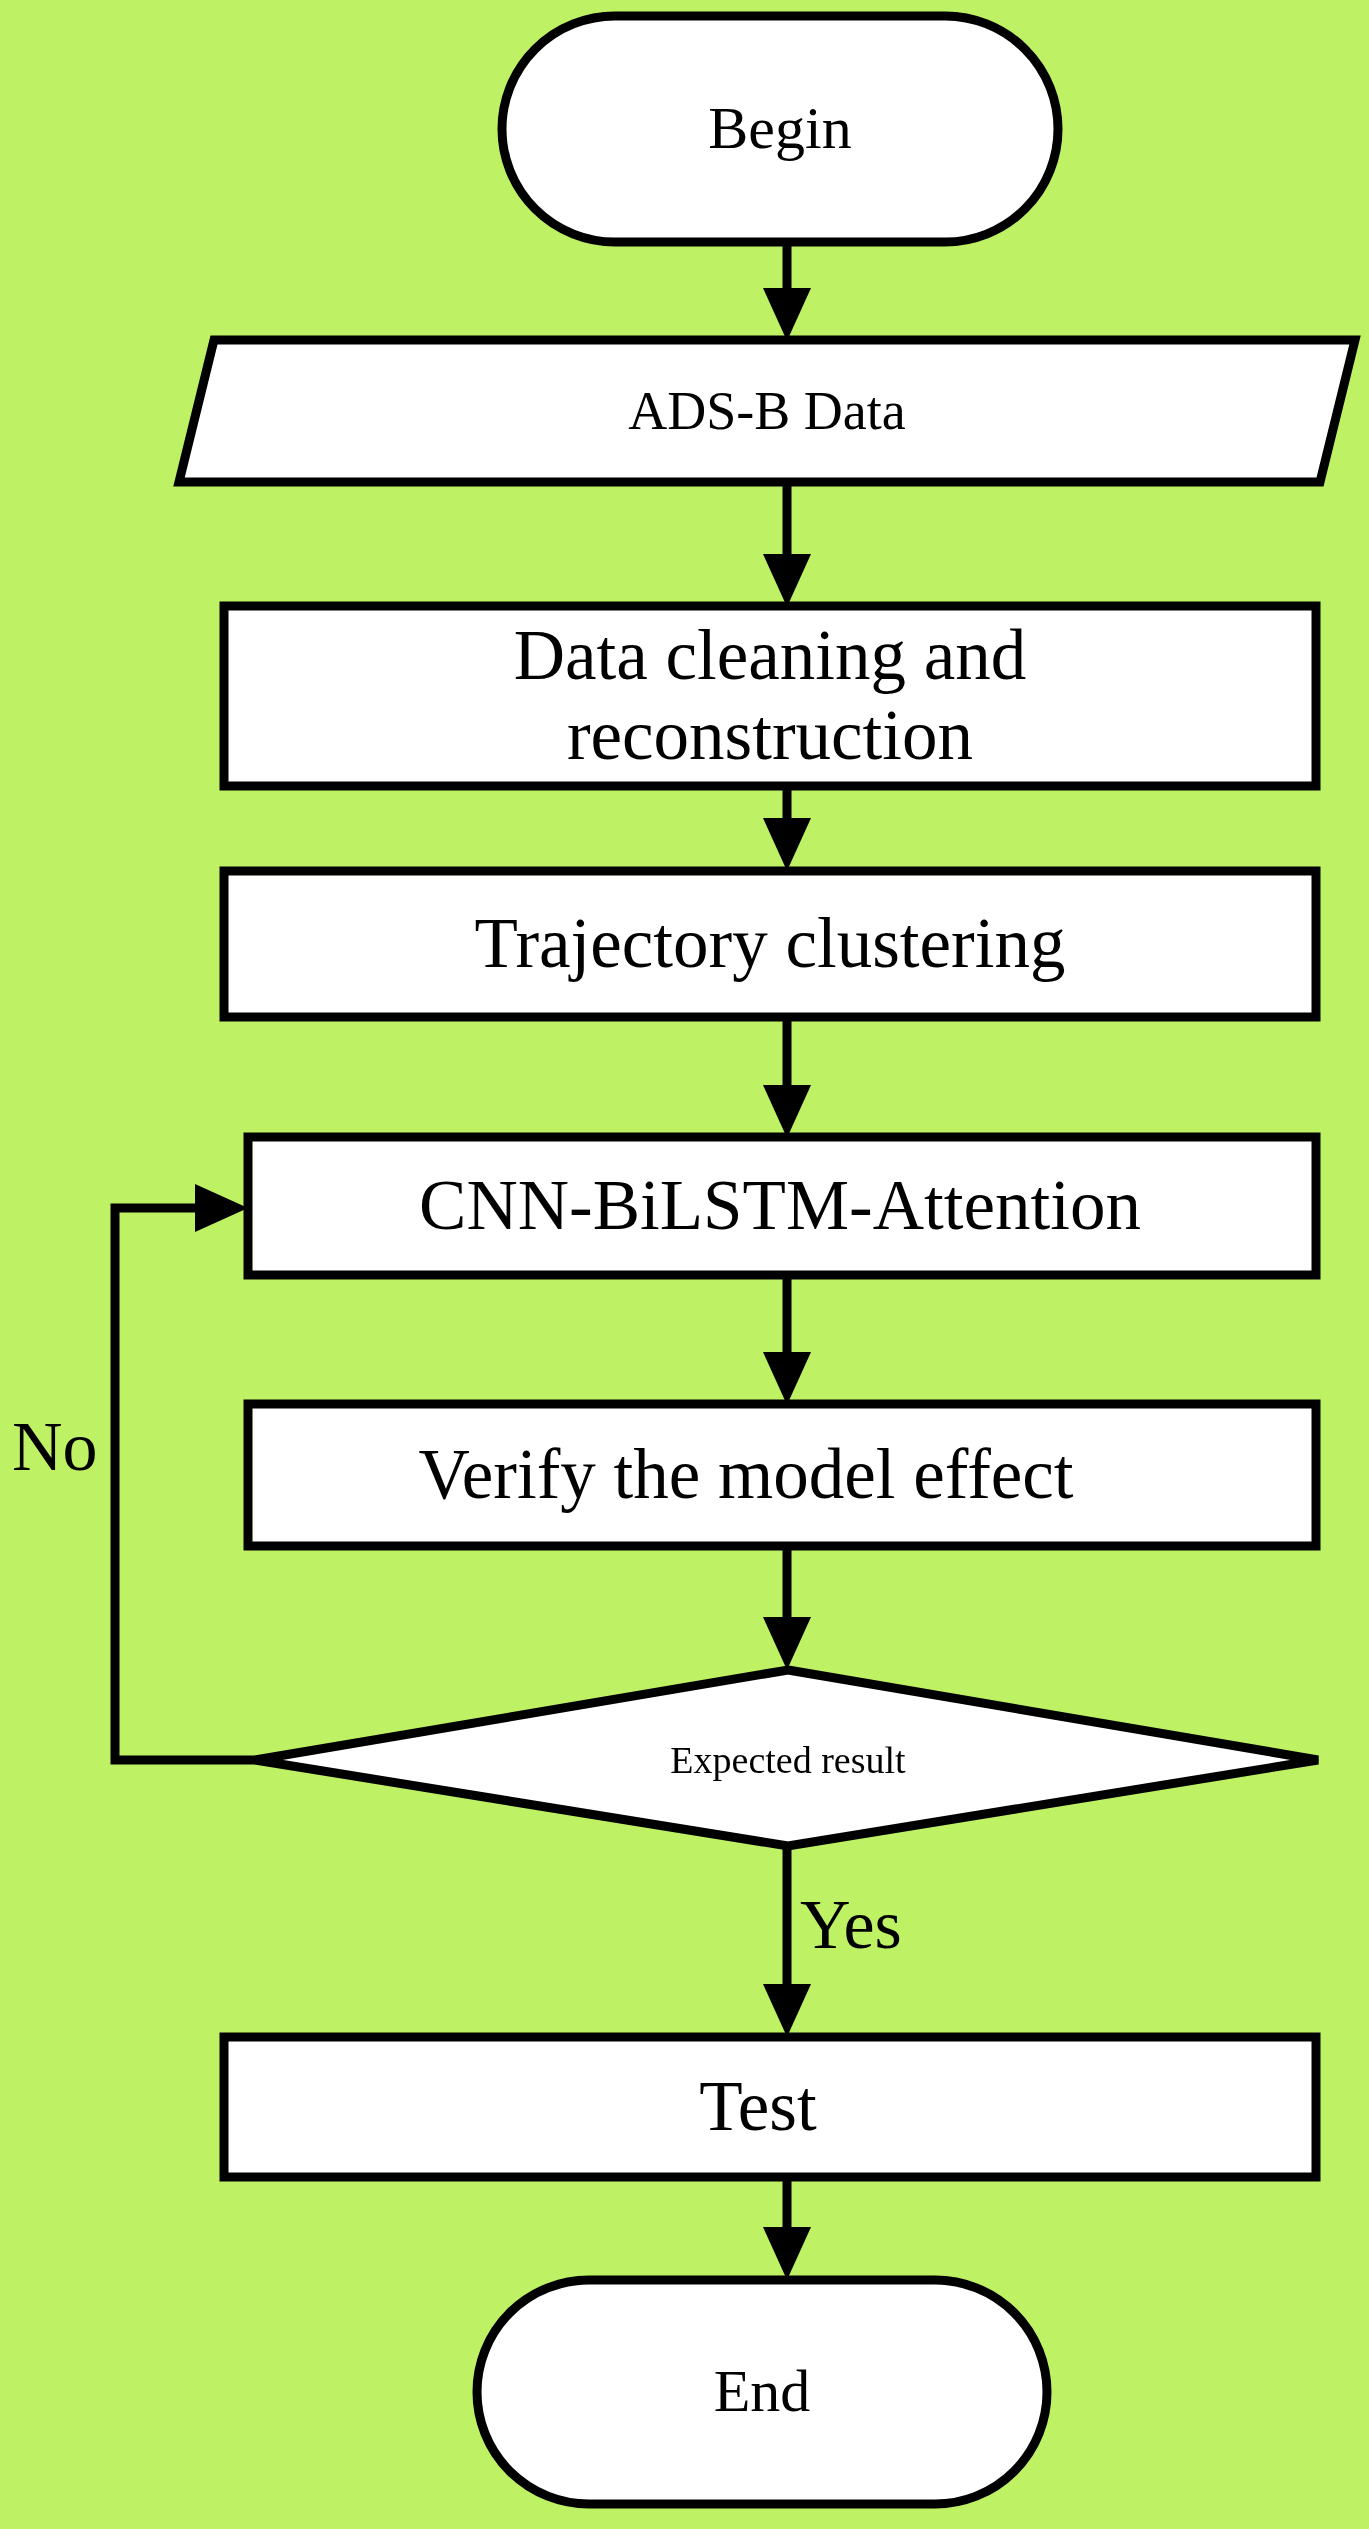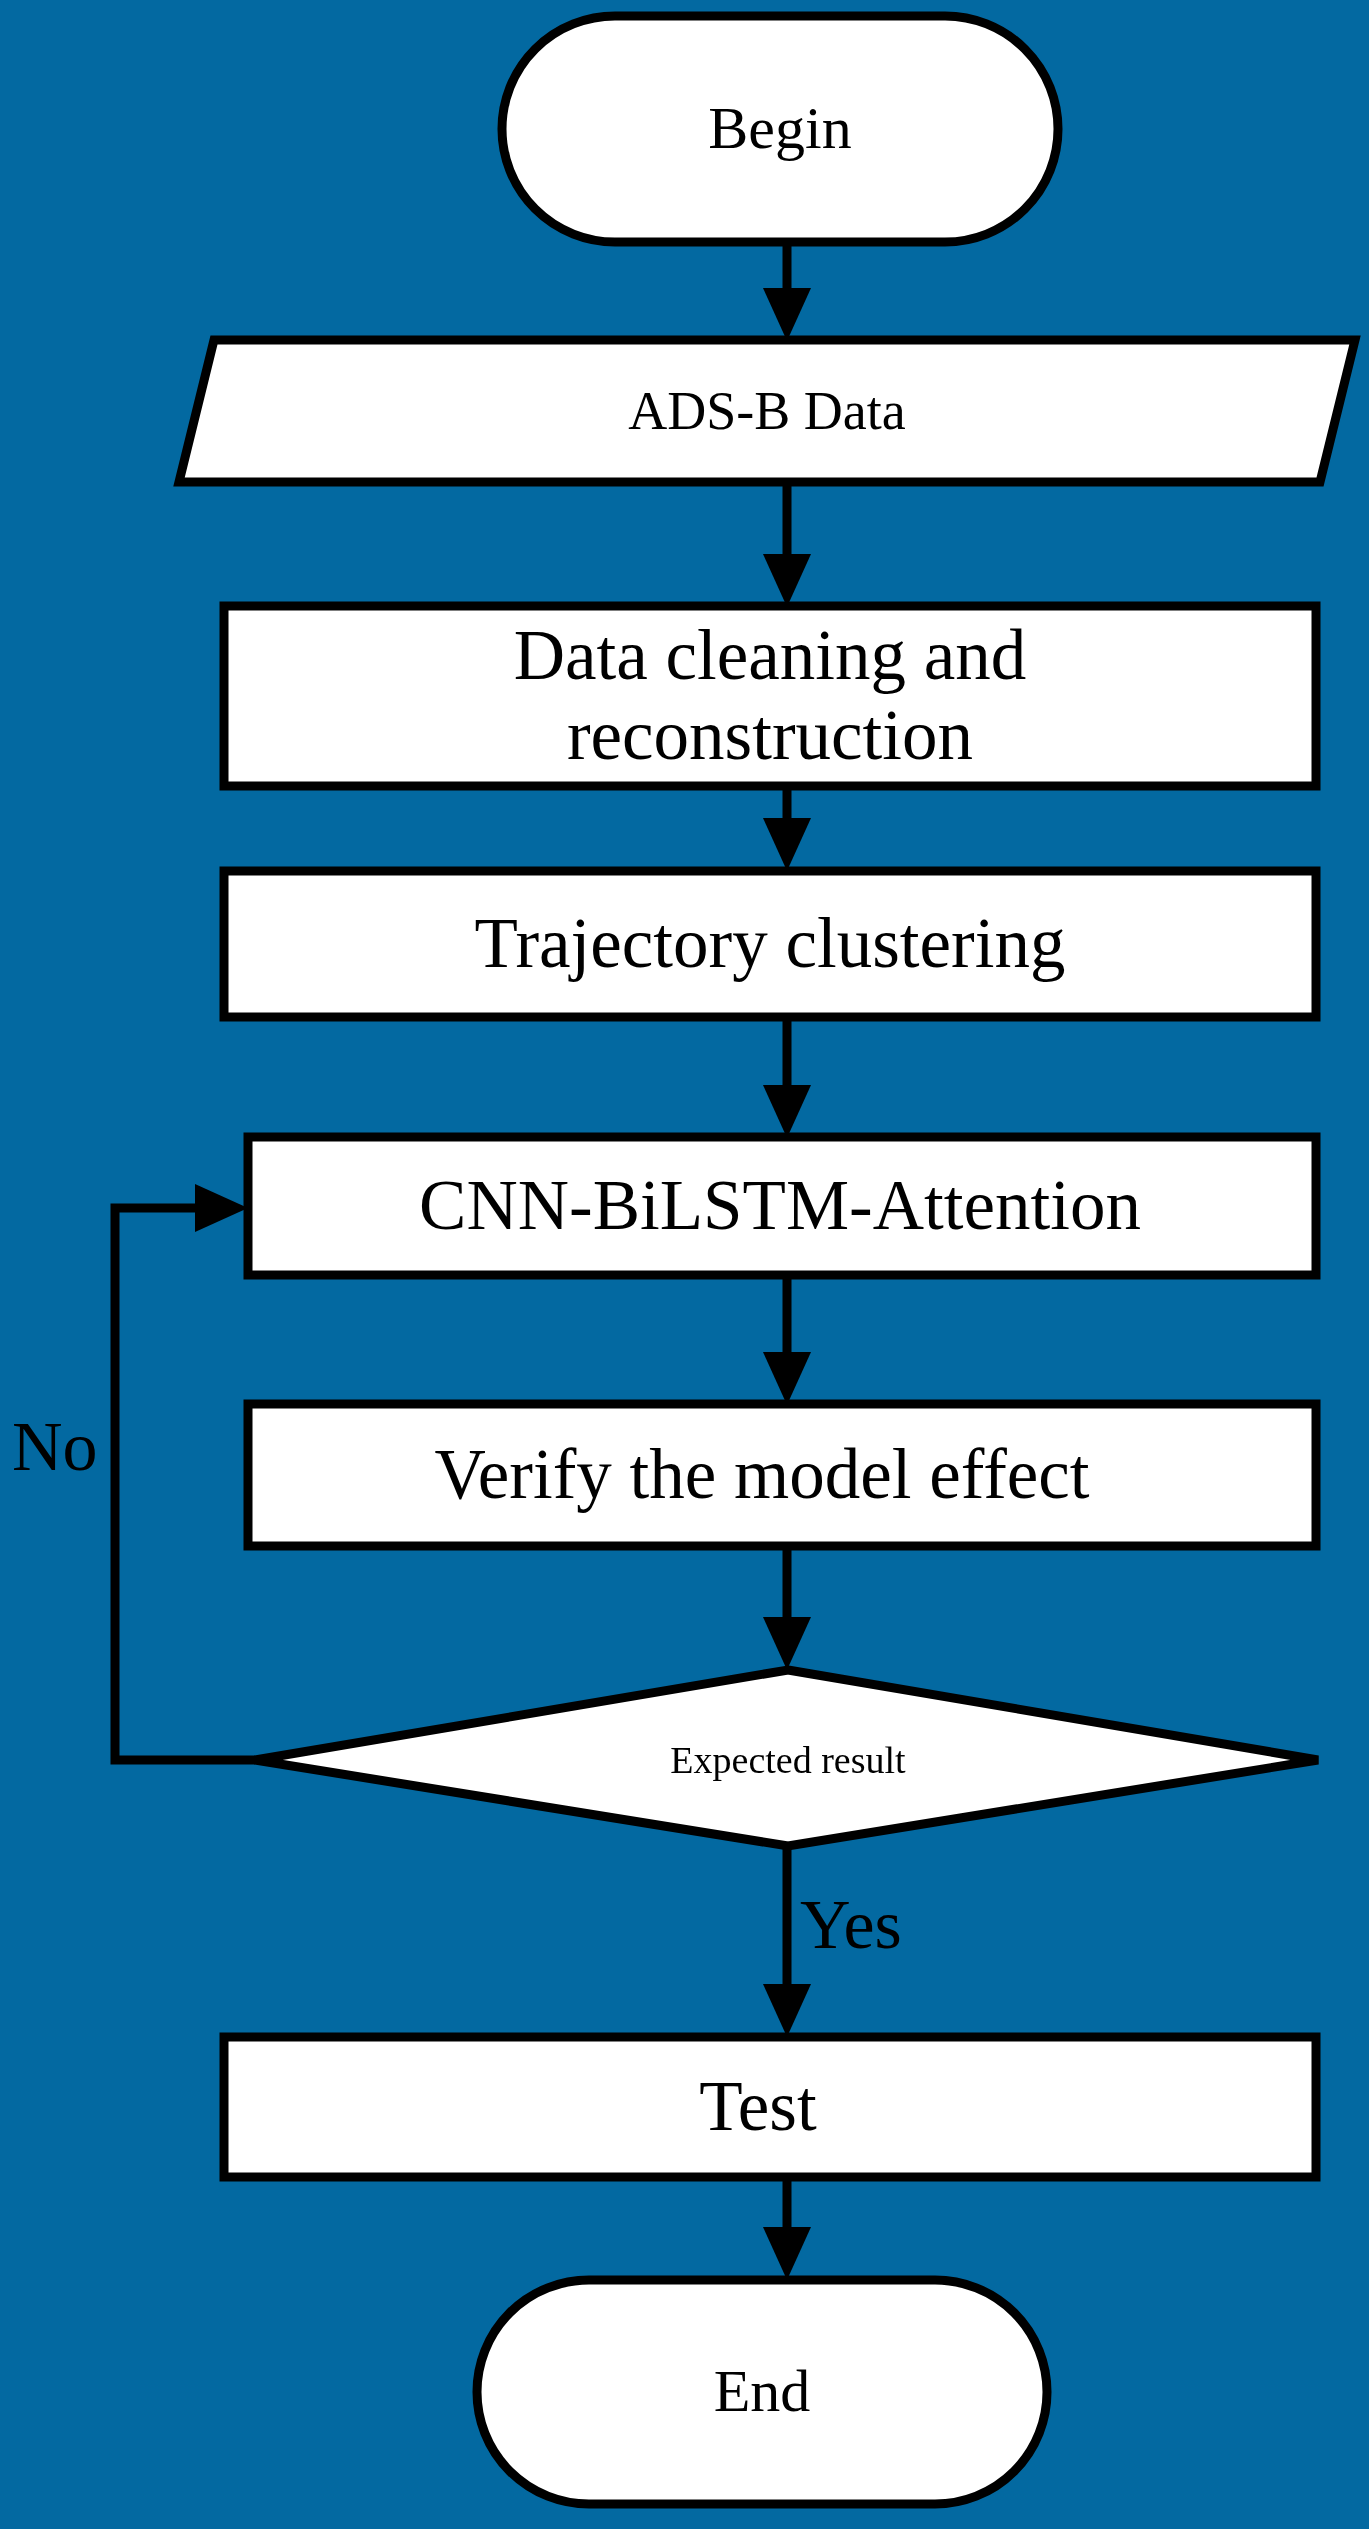--- a/index.html
+++ b/index.html
@@ -8,21 +8,21 @@
     padding: 0;
     background: #ffffff;
   }
   body {
     font-family: "Liberation Serif", "DejaVu Serif", serif;
   }
   #canvas {
     position: relative;
     width: 1369px;
     height: 2529px;
-    background: #0369a1;
+    background: #bef264;
     overflow: hidden;
   }
   #flow-svg {
     position: absolute;
     left: 0;
     top: 0;
     width: 1369px;
     height: 2529px;
   }
   .node-label {
@@ -123,21 +123,21 @@
 
   <div class="node-label fs-io" style="left:214px; top:340px; width:1106px; height:142px;">ADS-B Data</div>
 
   <div class="node-label fs-process" style="left:224px; top:606px; width:1092px; height:180px;">Data cleaning and
 reconstruction</div>
 
   <div class="node-label fs-process" style="left:224px; top:871px; width:1092px; height:146px;">Trajectory clustering</div>
 
   <div class="node-label fs-process" style="left:246px; top:1137px; width:1068px; height:138px;">CNN-BiLSTM-Attention</div>
 
-  <div class="node-label fs-process" style="left:228px; top:1404px; width:1068px; height:142px;">Verify the model effect</div>
+  <div class="node-label fs-process" style="left:212px; top:1404px; width:1068px; height:142px;">Verify the model effect</div>
 
   <div class="node-label fs-decision" style="left:288px; top:1700px; width:1000px; height:120px;">Expected result</div>
 
   <div class="node-label fs-process" style="left:212px; top:2037px; width:1092px; height:140px;">Test</div>
 
   <div class="node-label fs-terminal" style="left:477px; top:2280px; width:570px; height:224px;">End</div>
 
   <div class="edge-label fs-edge" style="left:12px; top:1412px;">No</div>
 
   <div class="edge-label fs-edge" style="left:800px; top:1890px;">Yes</div>

